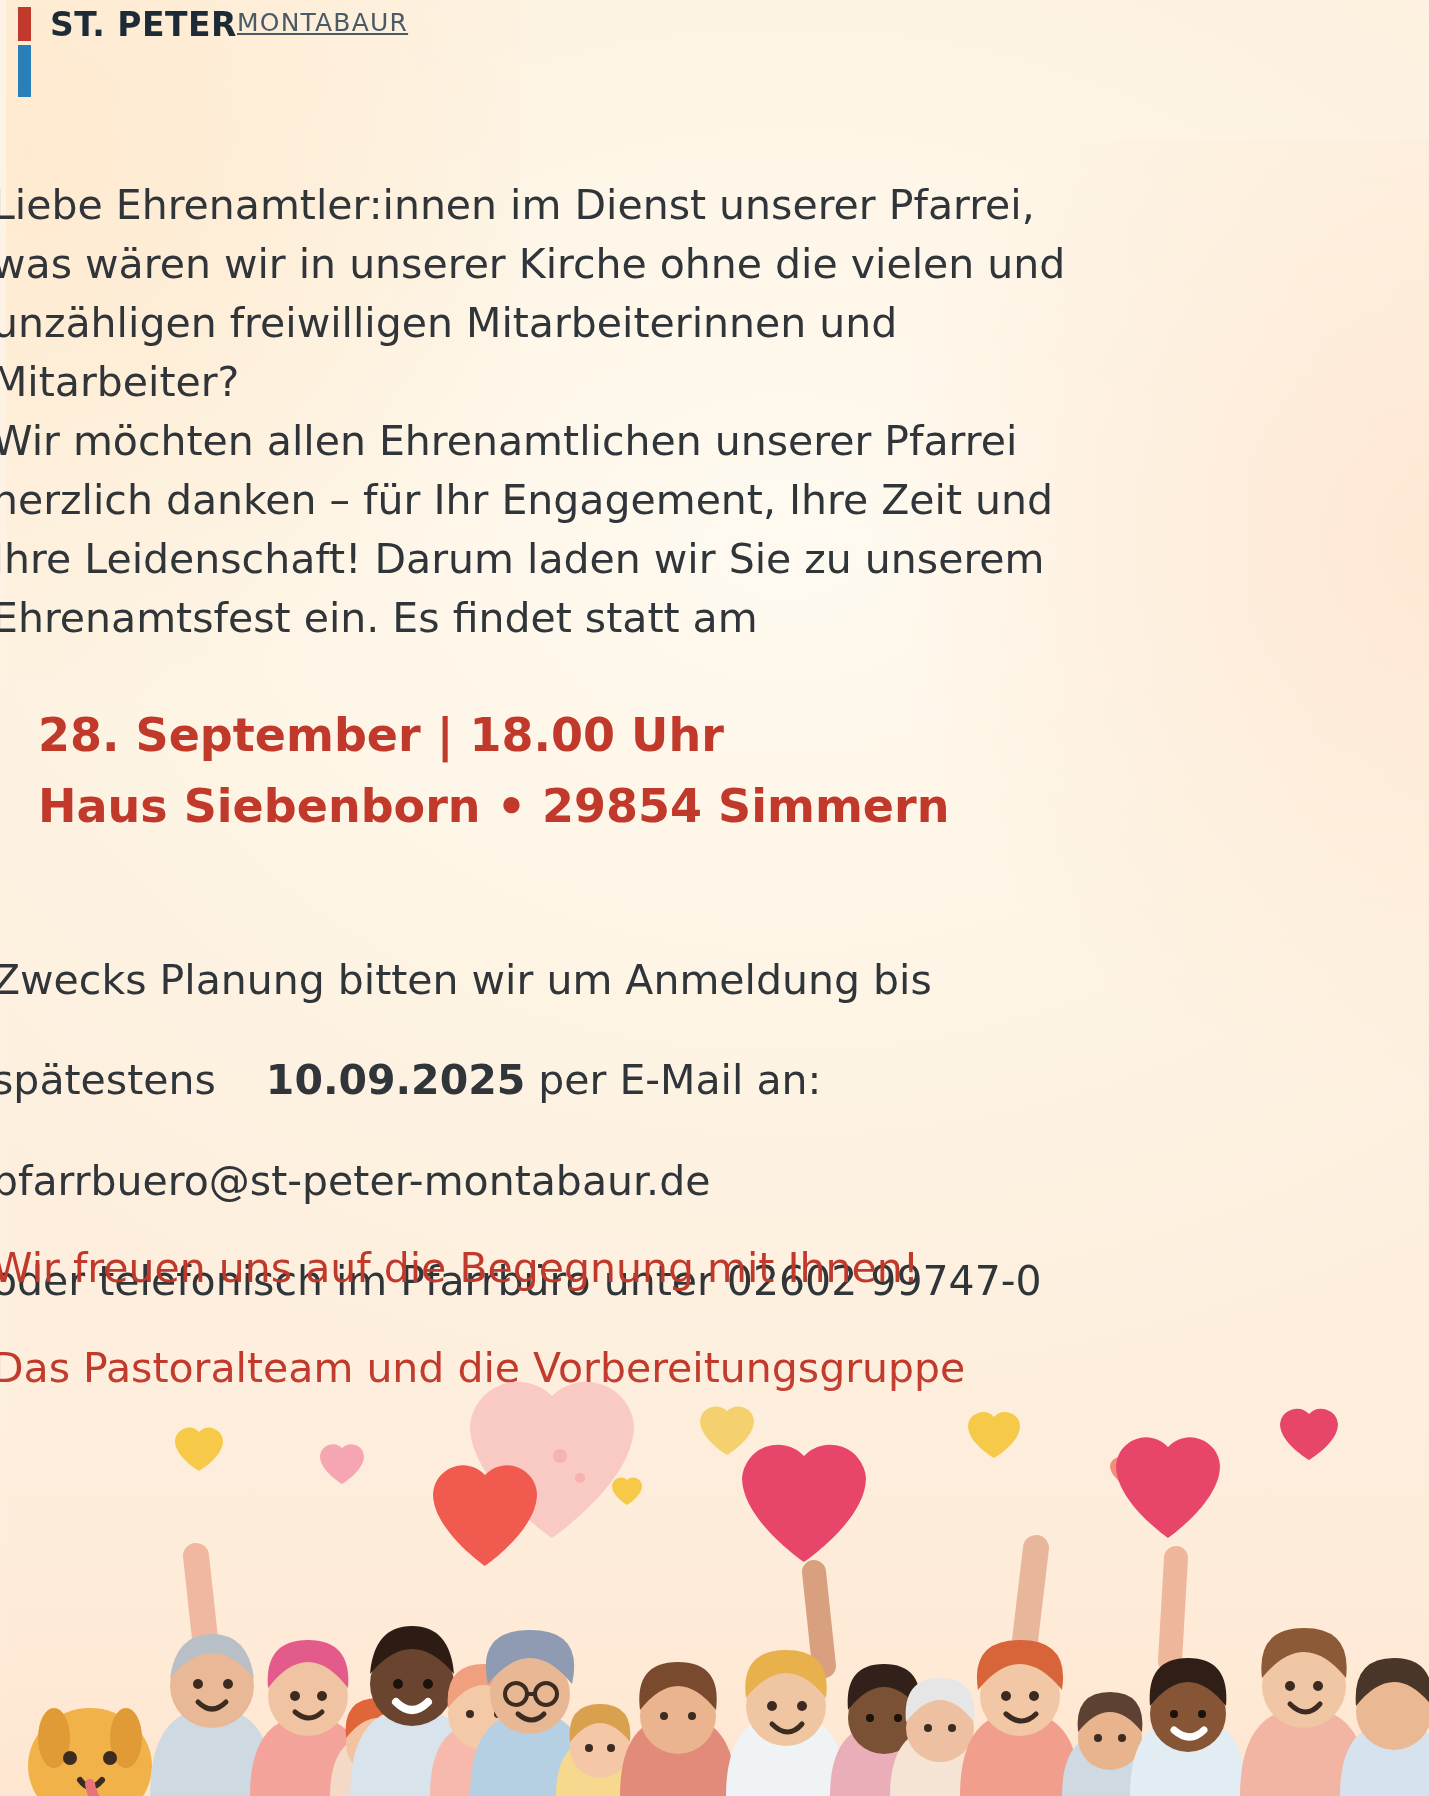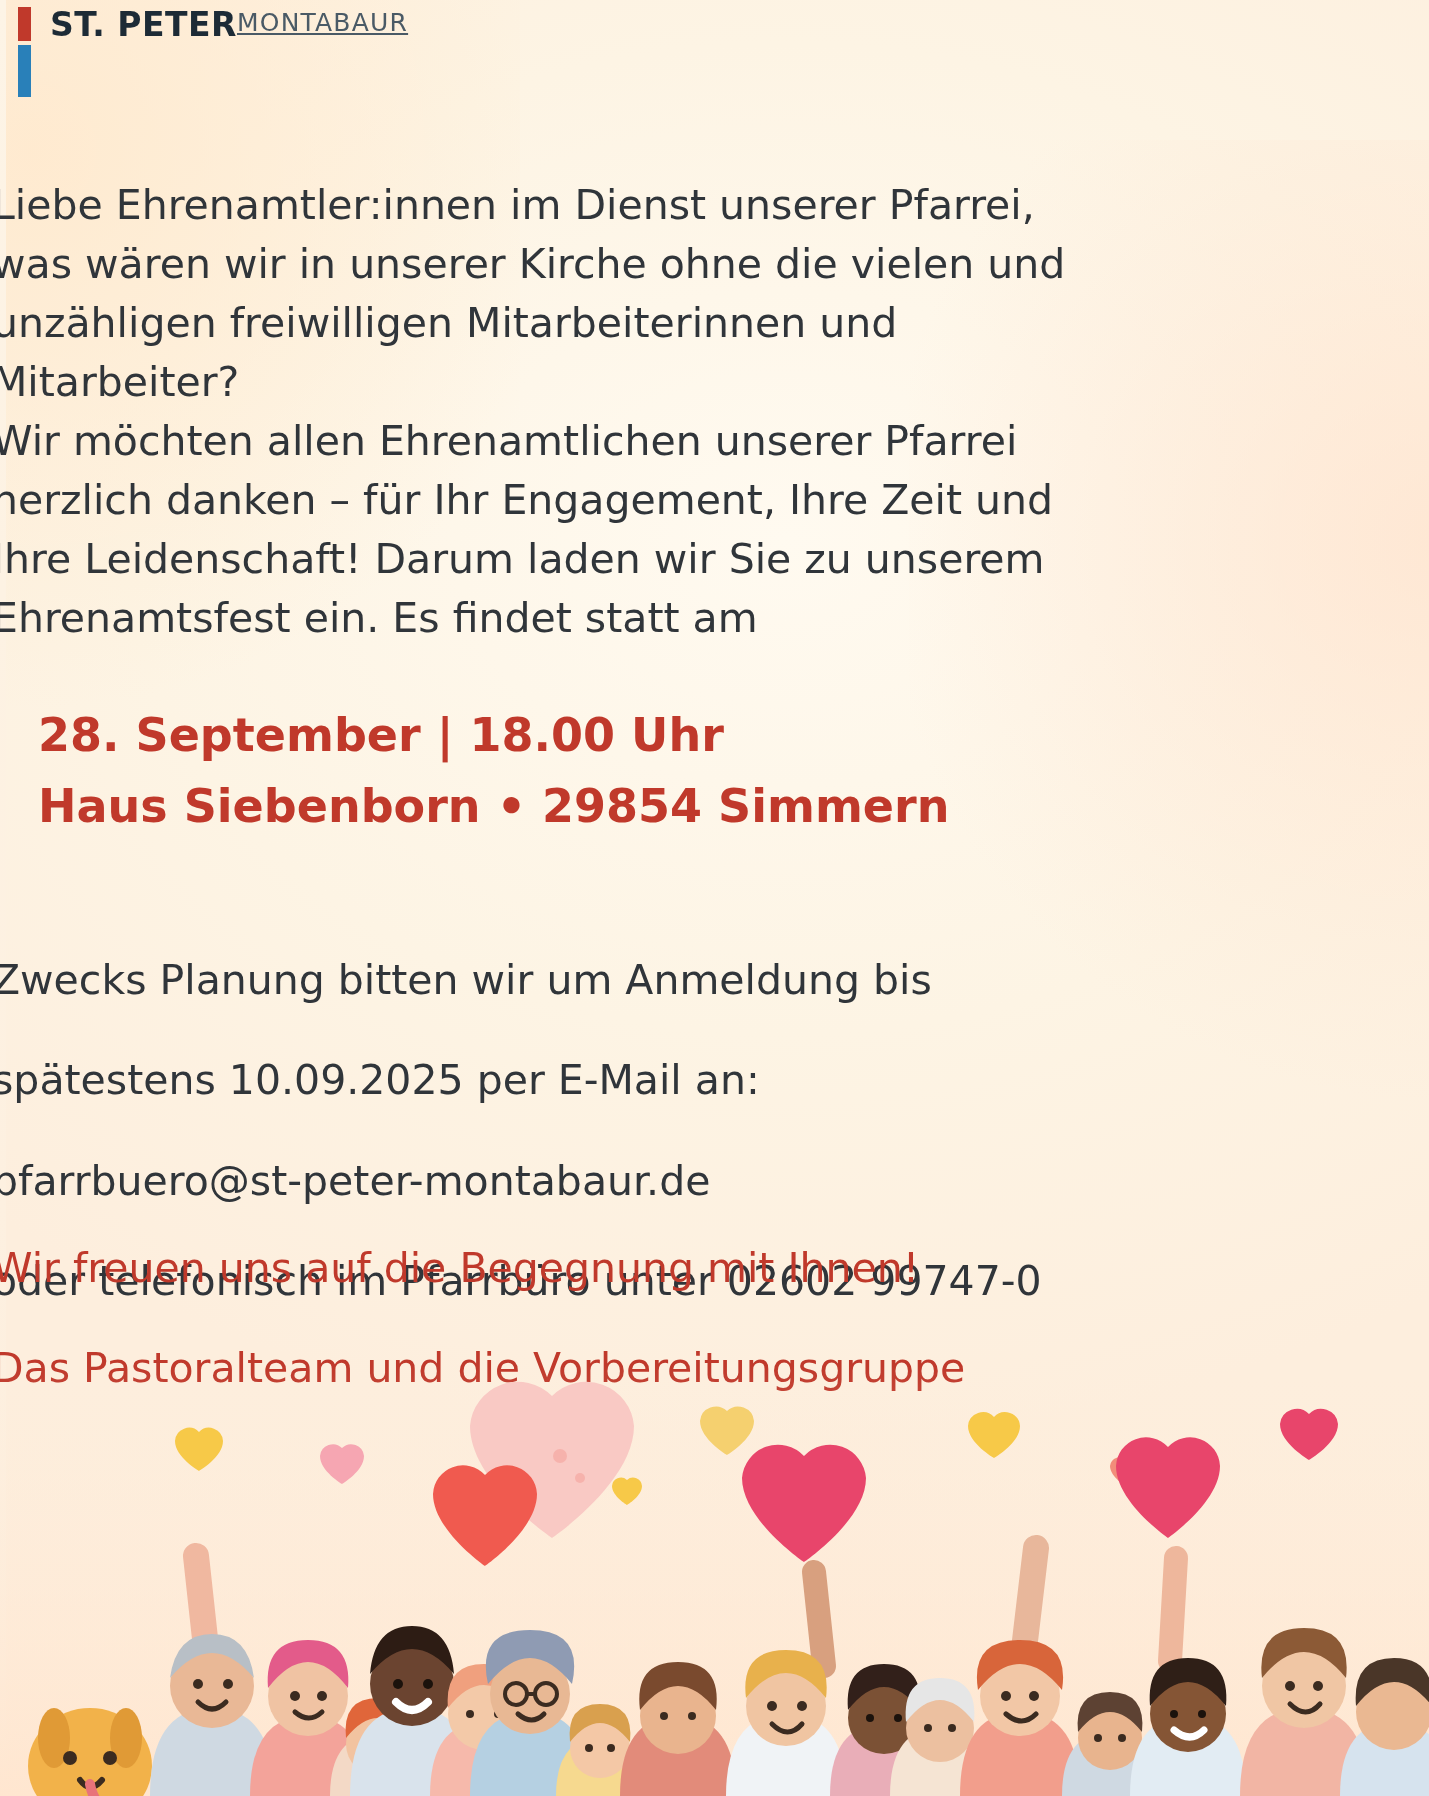--- a/index.html
+++ b/index.html
@@ -139,21 +139,21 @@
 
   .reg {
     position: absolute;
     left: -8px;
     top: 910px;
     width: 1200px;
     font-size: 41px;
     line-height: 1.45;
     color: #30353a;
   }
-  .reg b { font-weight: normal; }
+  .reg b { font-weight: bold; margin-left: 37px; }
 
   .closing {
     position: absolute;
     left: -8px;
     top: 1198px;
     width: 1200px;
     font-size: 41px;
     line-height: 1.45;
     color: #c0392b;
   }

